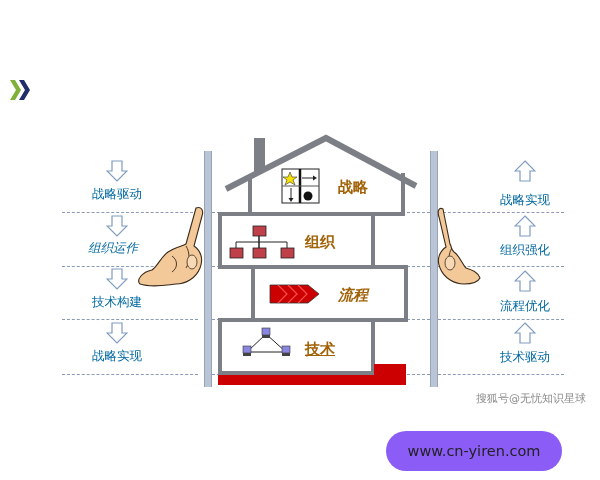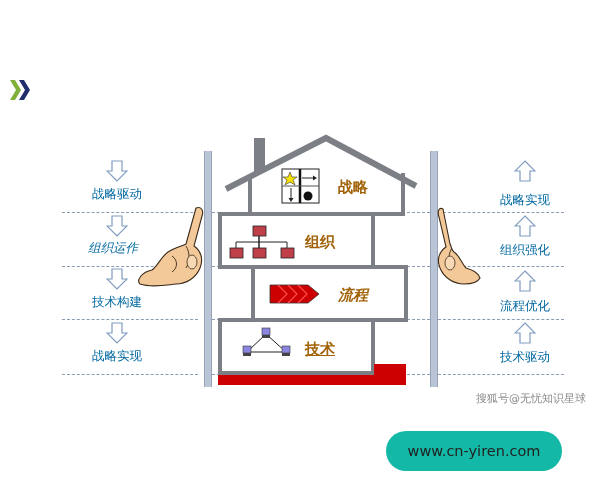--- a/index.html
+++ b/index.html
@@ -7,21 +7,21 @@
          font-family:"DejaVu Sans", sans-serif; }
   .abs { position:absolute; }
   #title-wrap { left:10px; top:78px; height:24px; display:flex; align-items:center; }
   #title { font-size:14px; font-weight:bold; color:#1f2d6b; margin-left:10px; letter-spacing:0.2px; }
   .side-label { font-size:12.5px; color:#0369a1; width:90px; text-align:center; }
   .dash { height:0; border-top:1px dashed #8a9bb3; }
   .arrow-svg { width:22px; height:22px; }
   .floor-label { font-size:15px; font-weight:bold; color:#a16207; }
   .pole { width:6px; background:#b9c4d6; border-left:1px solid #98a3b6; border-right:1px solid #98a3b6; }
   #watermark { right:14px; top:391px; font-size:11px; color:#8a8a8a; }
-  #footer { left:386px; top:431px; width:176px; height:40px; background:#14b8a6; display:flex; align-items:center; justify-content:center; font-size:14.5px; color:#222;border-radius:20px; }
+  #footer { left:386px; top:431px; width:176px; height:40px; background:#8b5cf6; display:flex; align-items:center; justify-content:center; font-size:14.5px; color:#222;border-radius:20px; }
 </style>
 </head>
 <body>
 
 <div id="title-wrap" class="abs">
   <svg width="22" height="20" viewBox="0 0 22 20">
     <polygon points="0,0 5,0 11,10 5,20 0,20 6,10" fill="#7fb03a"></polygon>
     <polygon points="9,0 14,0 20,10 14,20 9,20 15,10" fill="#1f2d6b"></polygon>
   </svg>
 </div>

